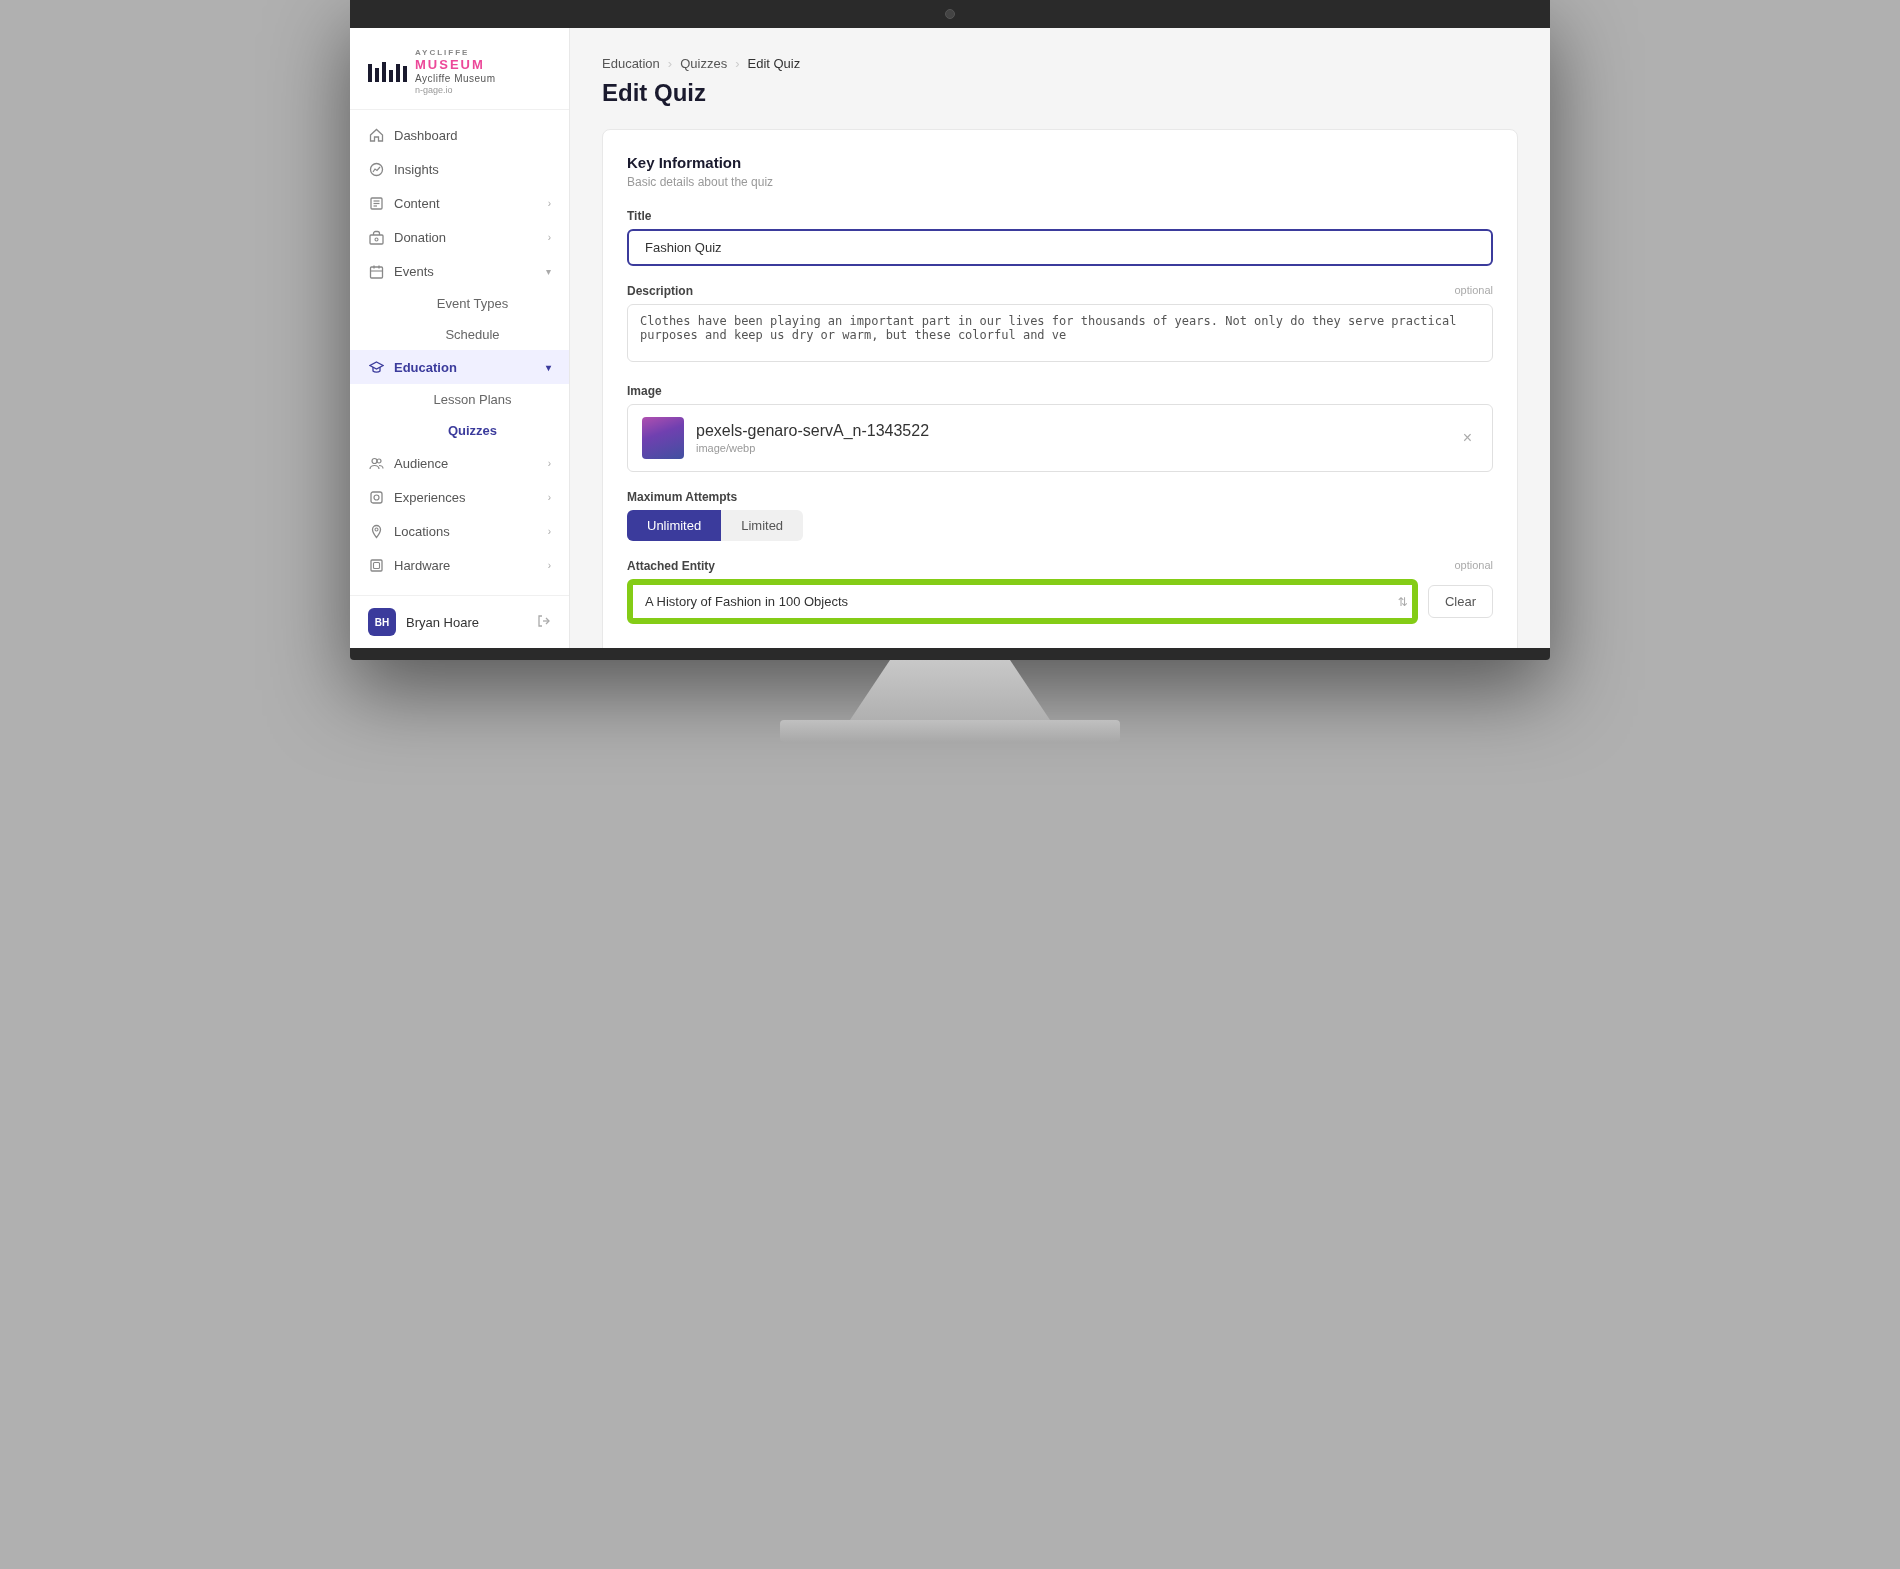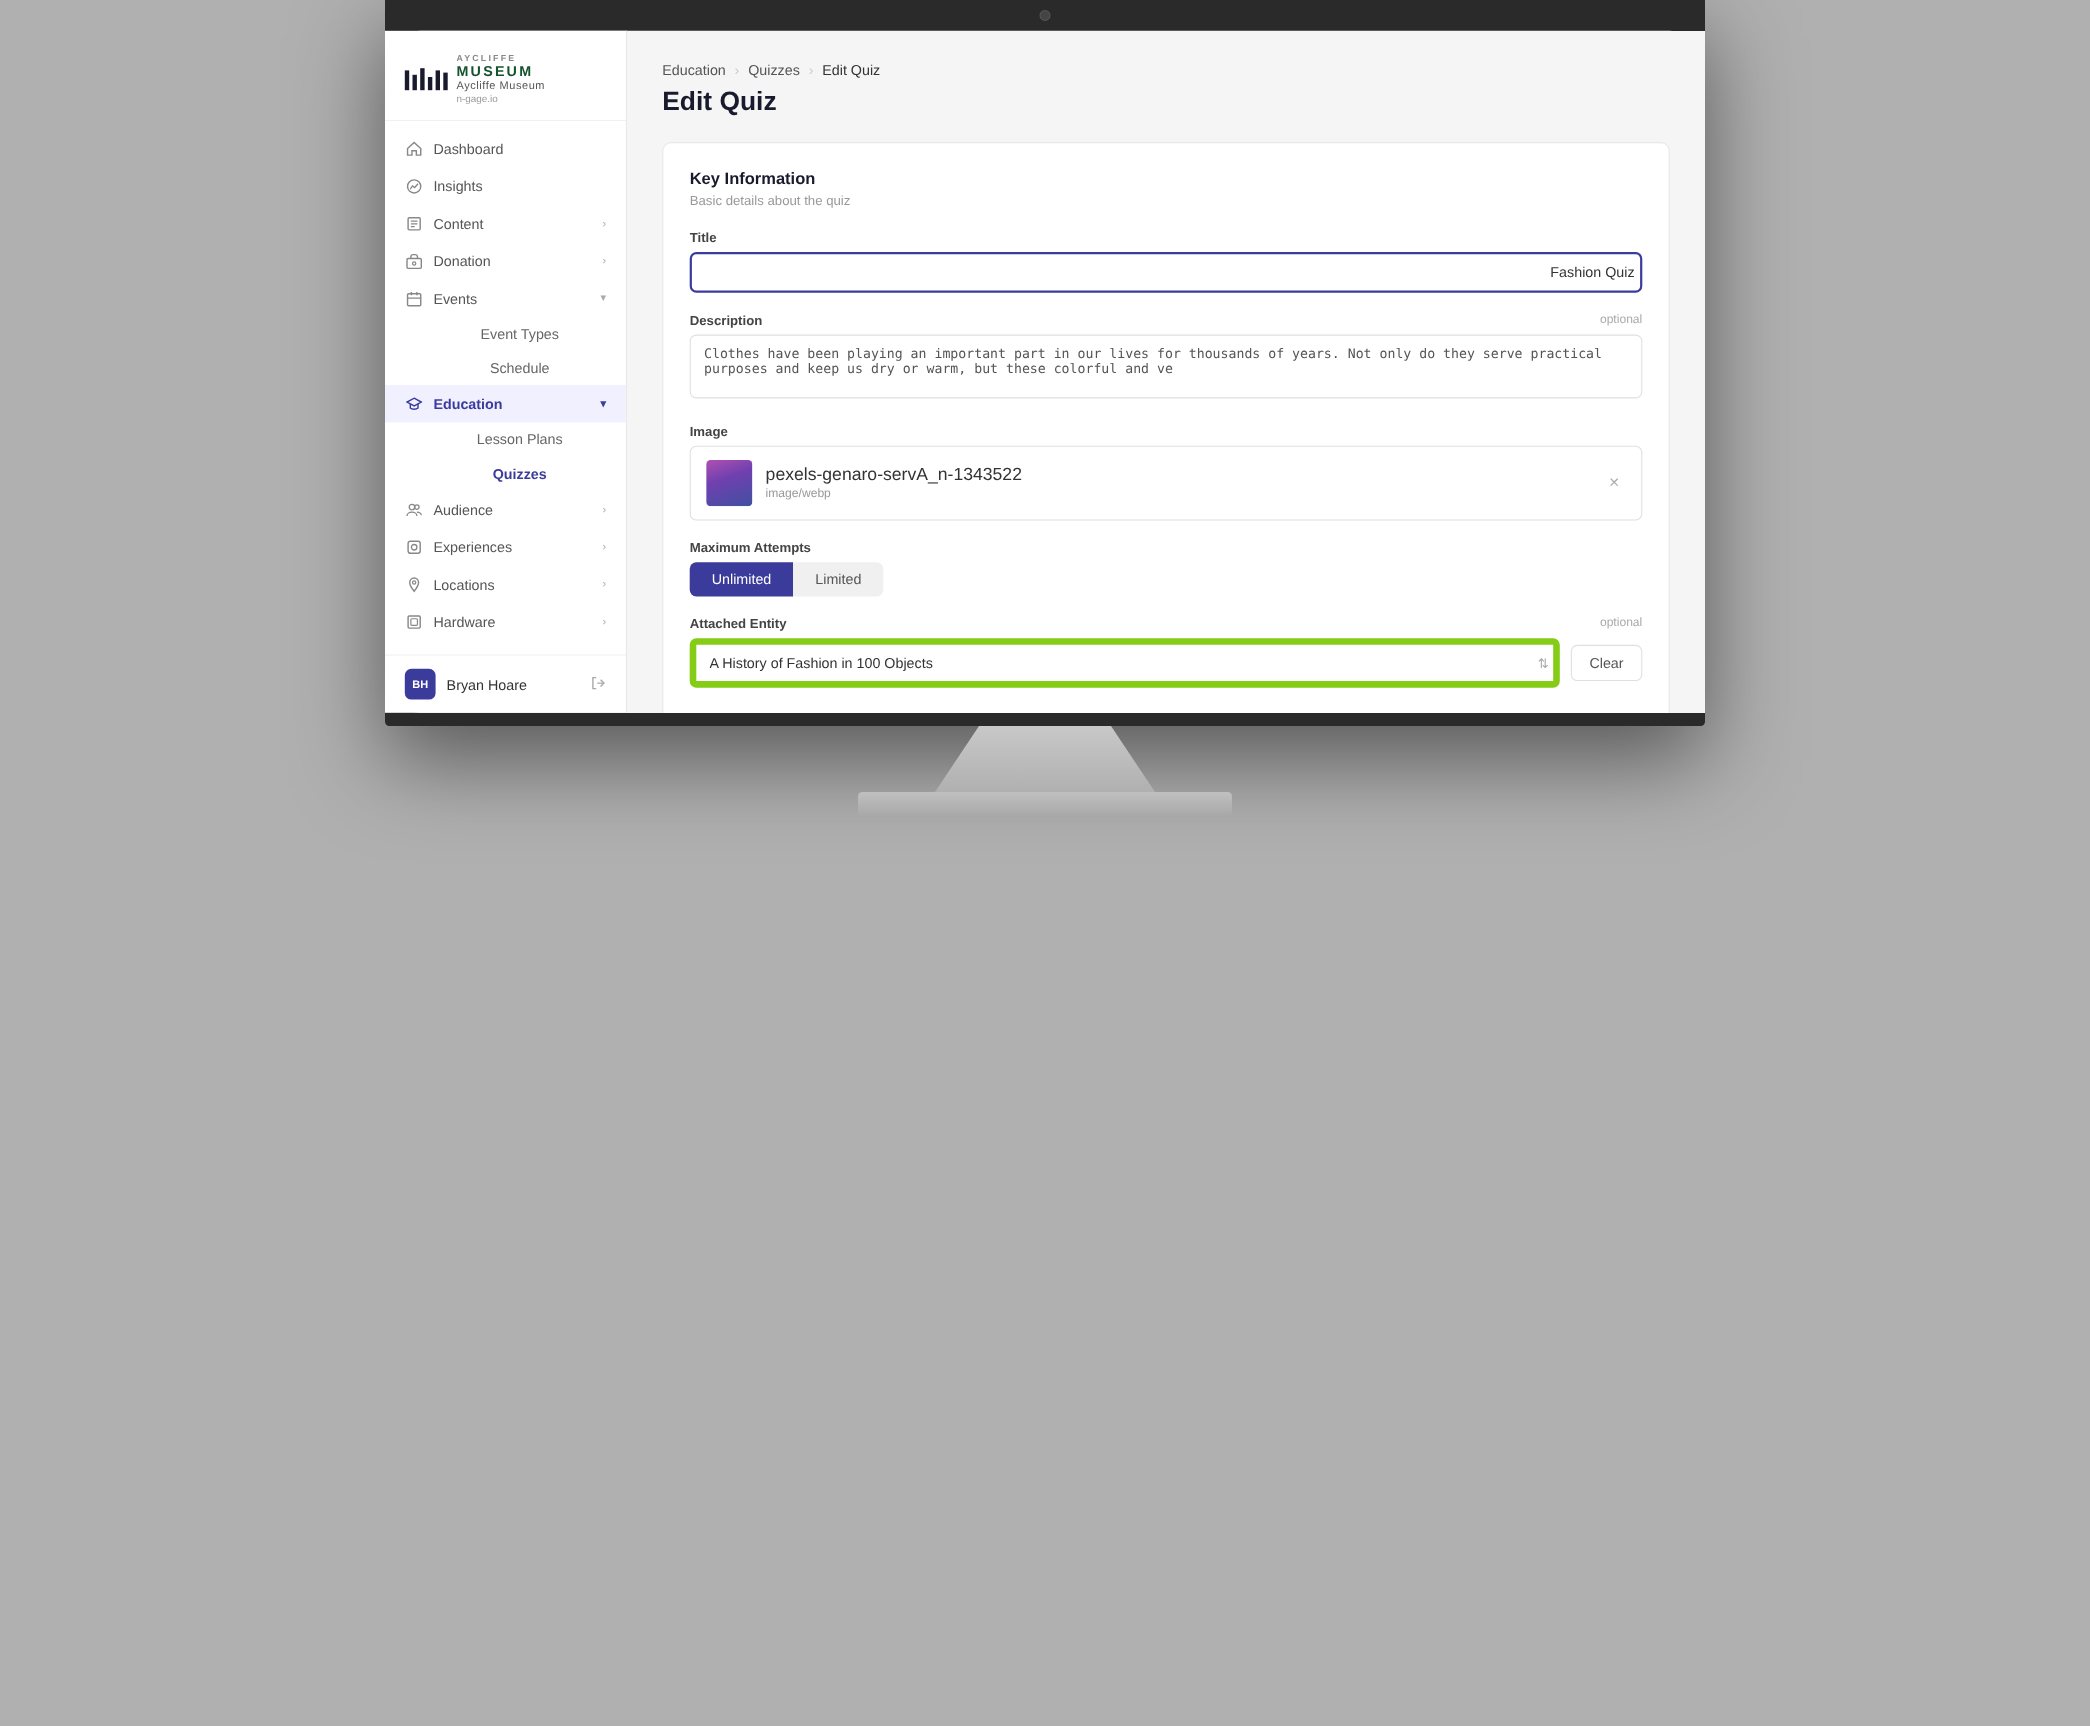--- a/index.html
+++ b/index.html
@@ -65,21 +65,21 @@
       width: 4px;
     }
     .logo-text-block {
       display: flex;
       flex-direction: column;
     }
     .logo-museum-text {
       font-size: 13px;
       font-weight: 800;
       letter-spacing: 2px;
-      color: #14532d;
+      color: #ec4899;
       text-transform: uppercase;
     }
     .logo-subtitle {
       font-size: 10px;
       color: #555;
       margin-top: 1px;
       letter-spacing: 0.5px;
     }
     .logo-domain {
       font-size: 9px;
@@ -231,28 +231,27 @@
       justify-content: space-between;
       margin-bottom: 6px;
     }
     .form-optional {
       font-size: 11px;
       color: #aaa;
     }
 
     .form-input {
       width: 100%;
-      padding: 9px 5px;
+      padding: 9px 16px;
       border: 2px solid #3b3b9c;
       border-radius: 6px;
       font-size: 13px;
       color: #333;
       outline: none;
       background: #fff;
-      text-align: right;
     }
 
     .form-textarea {
       width: 100%;
       padding: 9px 12px;
       border: 1px solid #e0e0e0;
       border-radius: 6px;
       font-size: 12px;
       color: #555;
       resize: none;

